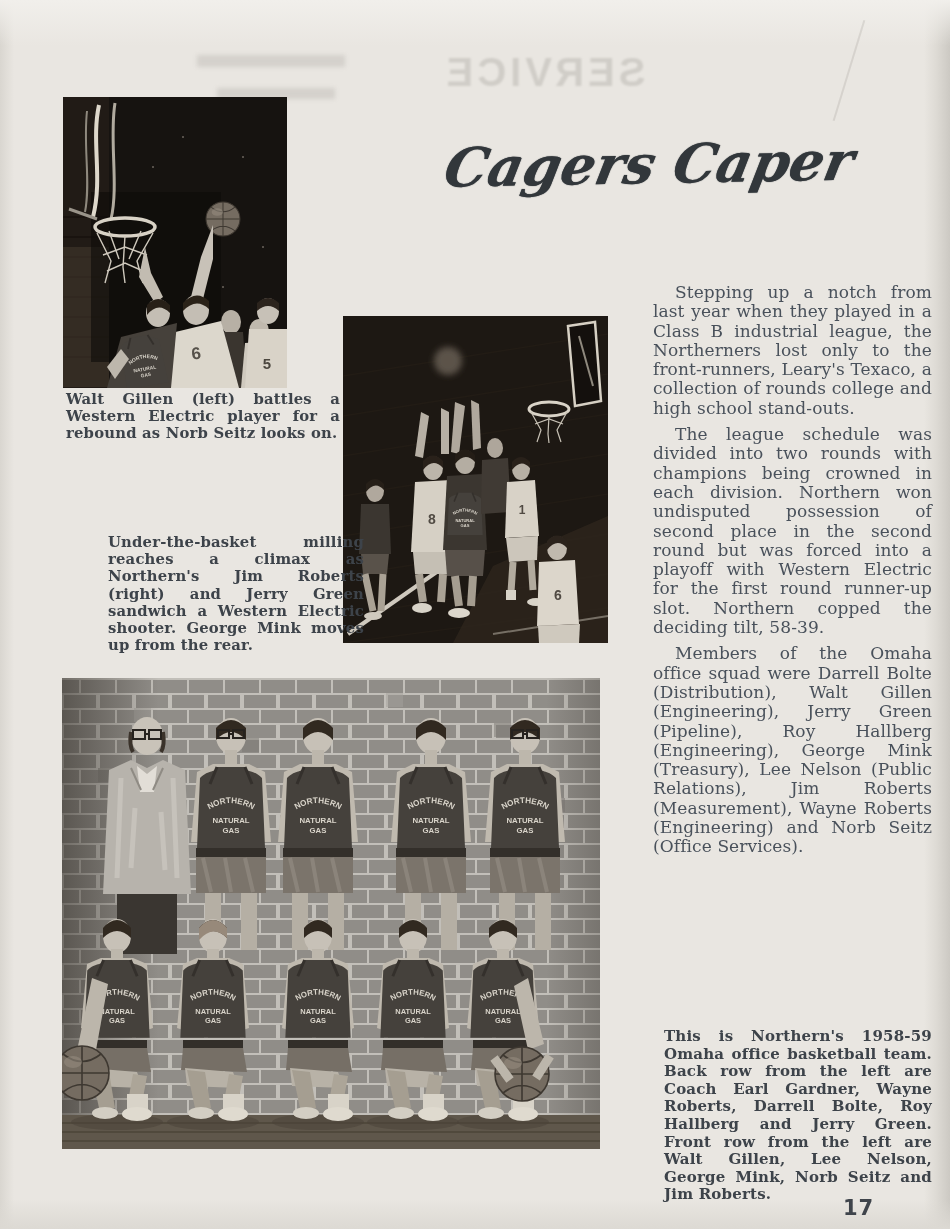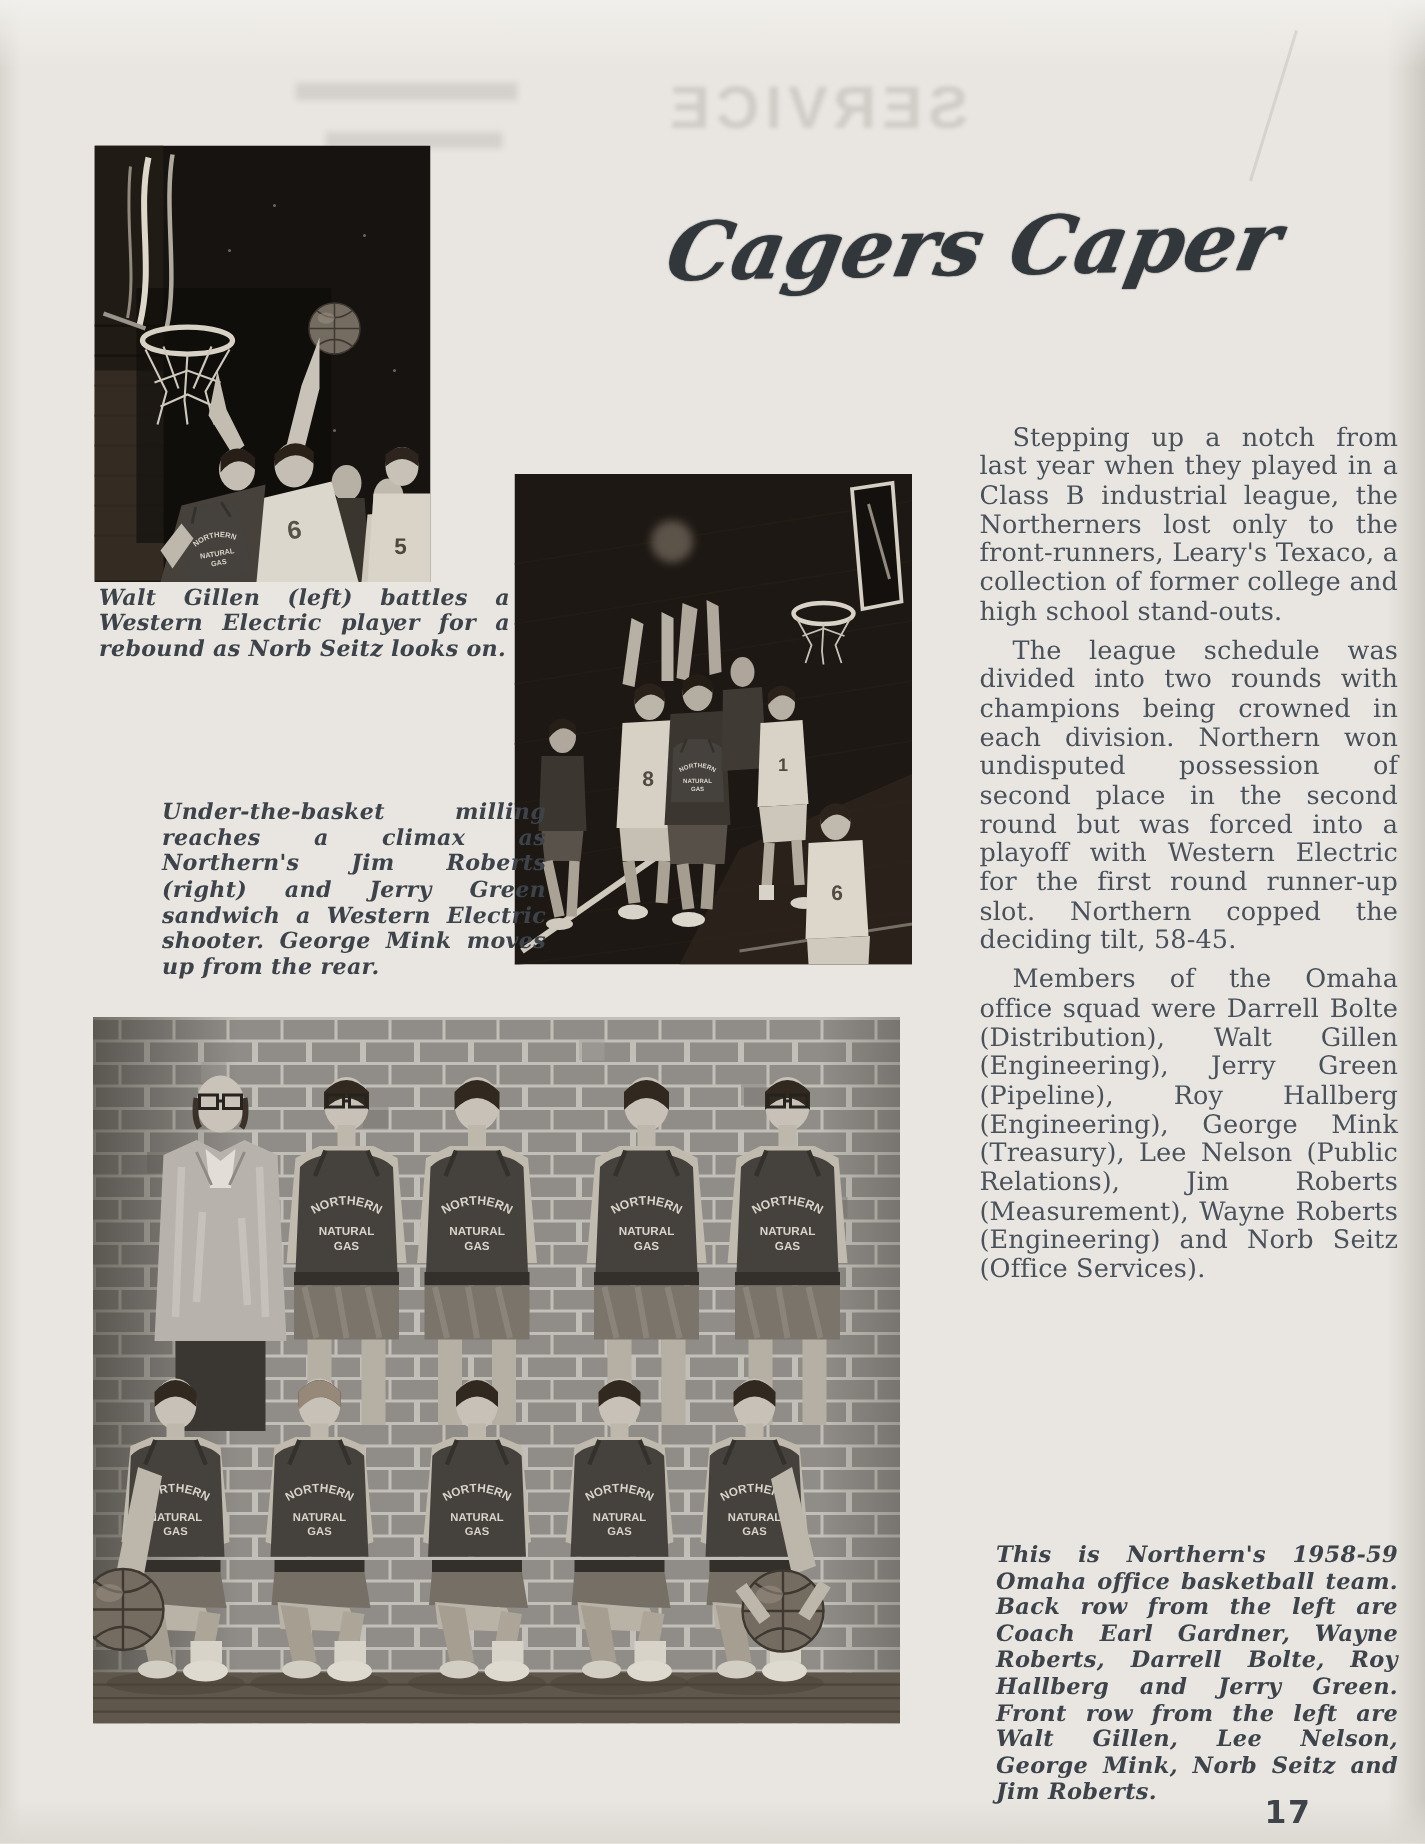--- a/index.html
+++ b/index.html
@@ -23,21 +23,21 @@
     letter-spacing:4px;color:#8a8780;opacity:.26;transform:scaleX(-1);filter:blur(1.3px);}
   
   .title{position:absolute;left:446px;top:136px;width:320px;text-align:center;
     font-family:"DejaVu Serif",serif;font-style:italic;font-weight:bold;
     font-size:54px;line-height:1.1;color:#32373b;transform:skewX(-12deg) rotate(-1deg);
     text-shadow:0 0 1px #32373b;white-space:nowrap;}
   
   .photo{position:absolute;display:block;}
   
   .cap{position:absolute;font-weight:bold;font-size:14.8px;line-height:17.2px;
-    color:#3d434a;text-align:justify;letter-spacing:.2px;font-style:italic;}
+    color:#3d434a;text-align:justify;letter-spacing:.2px;}
   #cap1{left:66px;top:390px;width:274px;}
   #cap2{left:84px;top:533px;width:256px;margin-left:24px;}
   #cap3{left:664px;top:1028px;width:268px;font-size:15px;line-height:17.6px;}
   
   .article{position:absolute;left:653px;top:283px;width:279px;}
   .article p{margin:0 0 7px 0;text-indent:22px;font-size:17px;line-height:19.3px;
     text-align:justify;color:#49515b;letter-spacing:.1px;}
   .pagenum{position:absolute;left:843px;top:1172px;font-family:"DejaVu Sans",sans-serif;
     font-weight:bold;font-size:21px;color:#3f444b;letter-spacing:1px;margin-top:24px;}
   svg text{font-family:"Liberation Sans",sans-serif;}
@@ -238,22 +238,22 @@
       <path d="M204,225 Q214,214 224,225 L224,232 Q214,221 204,234 Z" fill="#2b231c"></path>
       <path d="M196,246 L232,244 L236,308 L194,310 Z" fill="#dcd6cb"></path>
       <text x="215" y="284" font-size="14" font-weight="bold" fill="#504a43" text-anchor="middle">6</text>
       <path d="M195,310 L237,308 L236,327 L196,327 Z" fill="#cfc9be"></path>
     </g>
   </svg>
 
   <div class="cap" id="cap2">Under-the-basket milling reaches a climax as Northern's Jim Roberts (right) and Jerry Green sandwich a Western Electric shooter. George Mink moves up from the rear.</div>
 
   <div class="article">
-    <p>Stepping up a notch from last year when they played in a Class B industrial league, the Northerners lost only to the front-runners, Leary's Texaco, a collection of former college and high school stand-outs.</p>
-    <p>The league schedule was divided into two rounds with champions being crowned in each division. Northern won undisputed possession of second place in the second round but was forced into a playoff with Western Electric for the first round runner-up slot. Northern copped the deciding tilt, 58-45.</p>
+    <p>Stepping up a notch from last year when they played in a Class B industrial league, the Northerners lost only to the front-runners, Leary's Texaco, a collection of rounds college and high school stand-outs.</p>
+    <p>The league schedule was divided into two rounds with champions being crowned in each division. Northern won undisputed possession of second place in the second round but was forced into a playoff with Western Electric for the first round runner-up slot. Northern copped the deciding tilt, 58-39.</p>
     <p>Members of the Omaha office squad were Darrell Bolte (Distribution), Walt Gillen (Engineering), Jerry Green (Pipeline), Roy Hallberg (Engineering), George Mink (Treasury), Lee Nelson (Public Relations), Jim Roberts (Measurement), Wayne Roberts (Engineering) and Norb Seitz (Office Services).</p>
   </div>
 
   <svg class="photo" style="left:62px;top:678px;" width="538" height="471" viewBox="0 0 538 471">
     <defs>
       <pattern id="brickpat" width="36" height="30" patternUnits="userSpaceOnUse">
         <rect width="36" height="30" fill="#908d88"></rect>
         <path d="M0,1 H36 M0,16 H36" stroke="#c2bfb9" stroke-width="2"></path>
         <path d="M18,1 V16 M1,16 V30 M35,16 V30" stroke="#c2bfb9" stroke-width="2"></path>
       </pattern>

